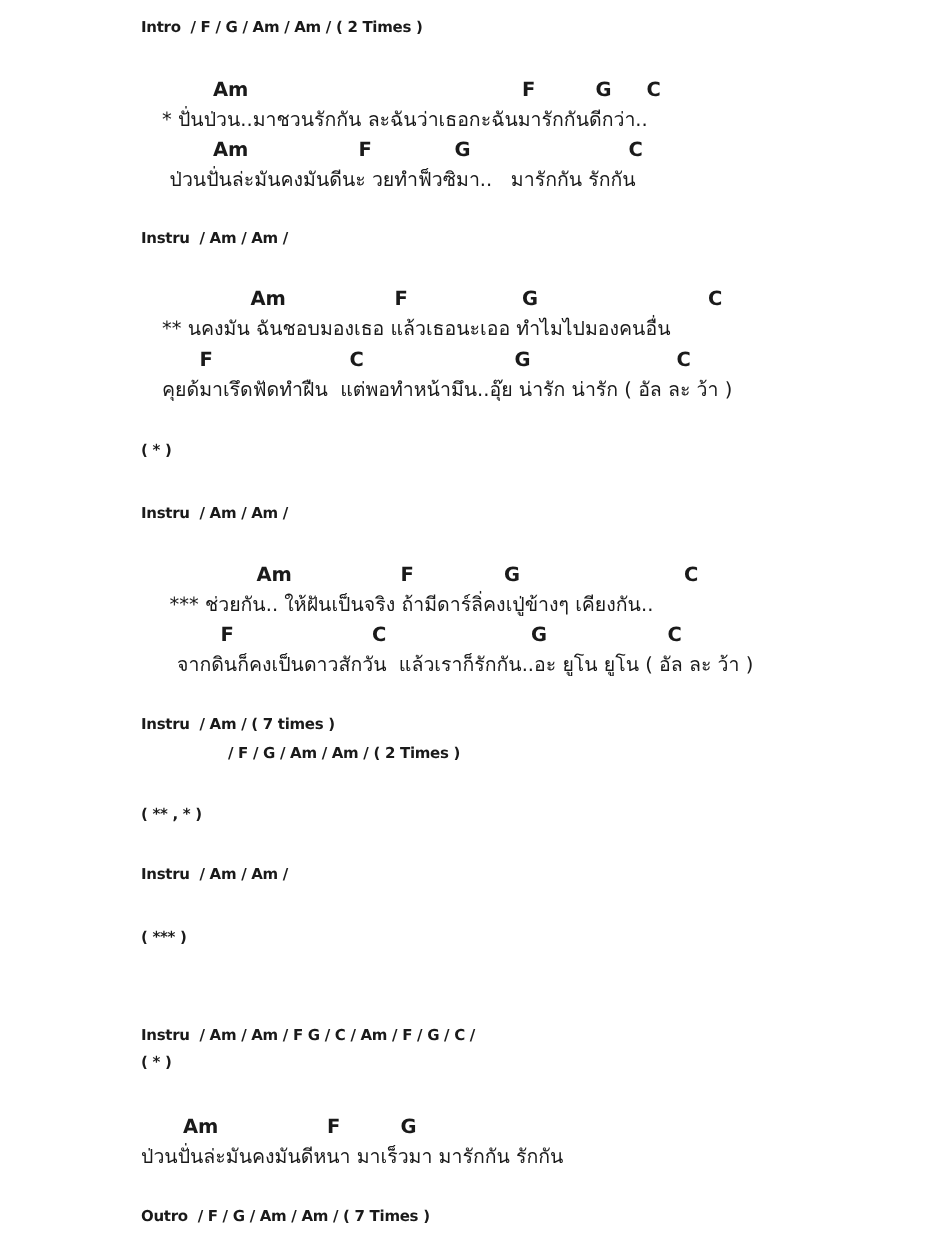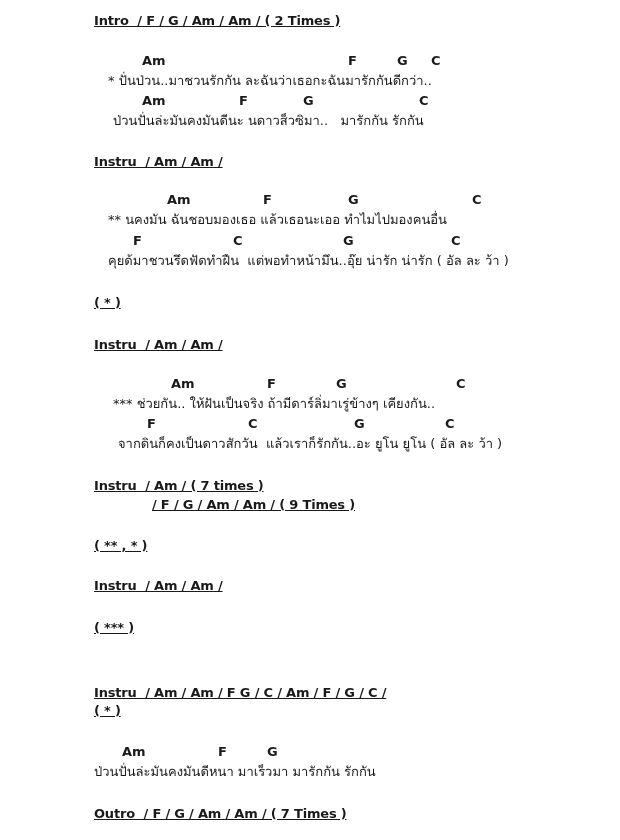--- a/index.html
+++ b/index.html
@@ -1,68 +1,68 @@
 <!DOCTYPE html>
 <html><head>
 <meta charset="utf-8">
 <style>
   html, body { margin: 0; padding: 0; background: #ffffff; }
   body { width: 620px; height: 840px; position: relative; overflow: hidden; color: #1a1a1a; font-family: "DejaVu Sans", sans-serif; }
   .line { position: absolute; white-space: pre; line-height: 1; }
-  .hdr { font-weight: bold; font-size: 13px; letter-spacing: -0.2px; text-decoration: underline; }
+  .hdr { font-weight: bold; font-size: 10px; letter-spacing: -0.2px; }
   .chord { font-weight: bold; font-size: 13px; }
   .lyric { font-size: 13px; }
 </style>
 </head>
 <body>
 
 <div>
 
   <div class="line hdr" style="left:94px;top:14px">Intro  / F / G / Am / Am / ( 2 Times )</div>
 
   <div class="line chord" style="left:142px;top:54px">Am</div>
   <div class="line chord" style="left:348px;top:54px">F</div>
   <div class="line chord" style="left:397px;top:54px">G</div>
   <div class="line chord" style="left:431px;top:54px">C</div>
   <div class="line lyric" style="left:108px;top:74px">* ปั่นป่วน..มาชวนรักกัน ละฉันว่าเธอกะฉันมารักกันดีกว่า..</div>
   <div class="line chord" style="left:142px;top:94px">Am</div>
   <div class="line chord" style="left:239px;top:94px">F</div>
   <div class="line chord" style="left:303px;top:94px">G</div>
   <div class="line chord" style="left:419px;top:94px">C</div>
-  <div class="line lyric" style="left:113px;top:114px">ป่วนปั่นล่ะมันคงมันดีนะ นดาวส็วซิมา..   มารักกัน รักกัน</div>
+  <div class="line lyric" style="left:113px;top:114px">ป่วนปั่นล่ะมันคงมันดีนะ วยทำฟ็วซิมา..   มารักกัน รักกัน</div>
 
   <div class="line hdr" style="left:94px;top:155px">Instru  / Am / Am /</div>
 
   <div class="line chord" style="left:167px;top:193px">Am</div>
   <div class="line chord" style="left:263px;top:193px">F</div>
   <div class="line chord" style="left:348px;top:193px">G</div>
   <div class="line chord" style="left:472px;top:193px">C</div>
   <div class="line lyric" style="left:108px;top:213px">** นคงมัน ฉันชอบมองเธอ แล้วเธอนะเออ ทำไมไปมองคนอื่น</div>
   <div class="line chord" style="left:133px;top:234px">F</div>
   <div class="line chord" style="left:233px;top:234px">C</div>
   <div class="line chord" style="left:343px;top:234px">G</div>
   <div class="line chord" style="left:451px;top:234px">C</div>
-  <div class="line lyric" style="left:108px;top:254px">คุยด้มาชวนรึดฟัดทำฝืน  แต่พอทำหน้ามึน..อุ๊ย น่ารัก น่ารัก ( อัล ละ ว้า )</div>
+  <div class="line lyric" style="left:108px;top:254px">คุยด้มาเรึดฟัดทำฝืน  แต่พอทำหน้ามึน..อุ๊ย น่ารัก น่ารัก ( อัล ละ ว้า )</div>
 
   <div class="line hdr" style="left:94px;top:296px">( * )</div>
   <div class="line hdr" style="left:94px;top:338px">Instru  / Am / Am /</div>
 
   <div class="line chord" style="left:171px;top:377px">Am</div>
   <div class="line chord" style="left:267px;top:377px">F</div>
   <div class="line chord" style="left:336px;top:377px">G</div>
   <div class="line chord" style="left:456px;top:377px">C</div>
-  <div class="line lyric" style="left:113px;top:397px">*** ช่วยกัน.. ให้ฝันเป็นจริง ถ้ามีดาร์ลิ่มาเรู่ข้างๆ เคียงกัน..</div>
+  <div class="line lyric" style="left:113px;top:397px">*** ช่วยกัน.. ให้ฝันเป็นจริง ถ้ามีดาร์ลิ่คงเปู่ข้างๆ เคียงกัน..</div>
   <div class="line chord" style="left:147px;top:417px">F</div>
   <div class="line chord" style="left:248px;top:417px">C</div>
   <div class="line chord" style="left:354px;top:417px">G</div>
   <div class="line chord" style="left:445px;top:417px">C</div>
   <div class="line lyric" style="left:118px;top:437px">จากดินก็คงเป็นดาวสักวัน  แล้วเราก็รักกัน..อะ ยูโน ยูโน ( อัล ละ ว้า )</div>
 
   <div class="line hdr" style="left:94px;top:479px">Instru  / Am / ( 7 times )</div>
-  <div class="line hdr" style="left:152px;top:498px">/ F / G / Am / Am / ( 9 Times )</div>
+  <div class="line hdr" style="left:152px;top:498px">/ F / G / Am / Am / ( 2 Times )</div>
 
   <div class="line hdr" style="left:94px;top:539px">( ** , * )</div>
   <div class="line hdr" style="left:94px;top:579px">Instru  / Am / Am /</div>
   <div class="line hdr" style="left:94px;top:621px">( *** )</div>
   <div class="line hdr" style="left:94px;top:686px">Instru  / Am / Am / F G / C / Am / F / G / C /</div>
   <div class="line hdr" style="left:94px;top:704px">( * )</div>
 
   <div class="line chord" style="left:122px;top:745px">Am</div>
   <div class="line chord" style="left:218px;top:745px">F</div>
   <div class="line chord" style="left:267px;top:745px">G</div>

